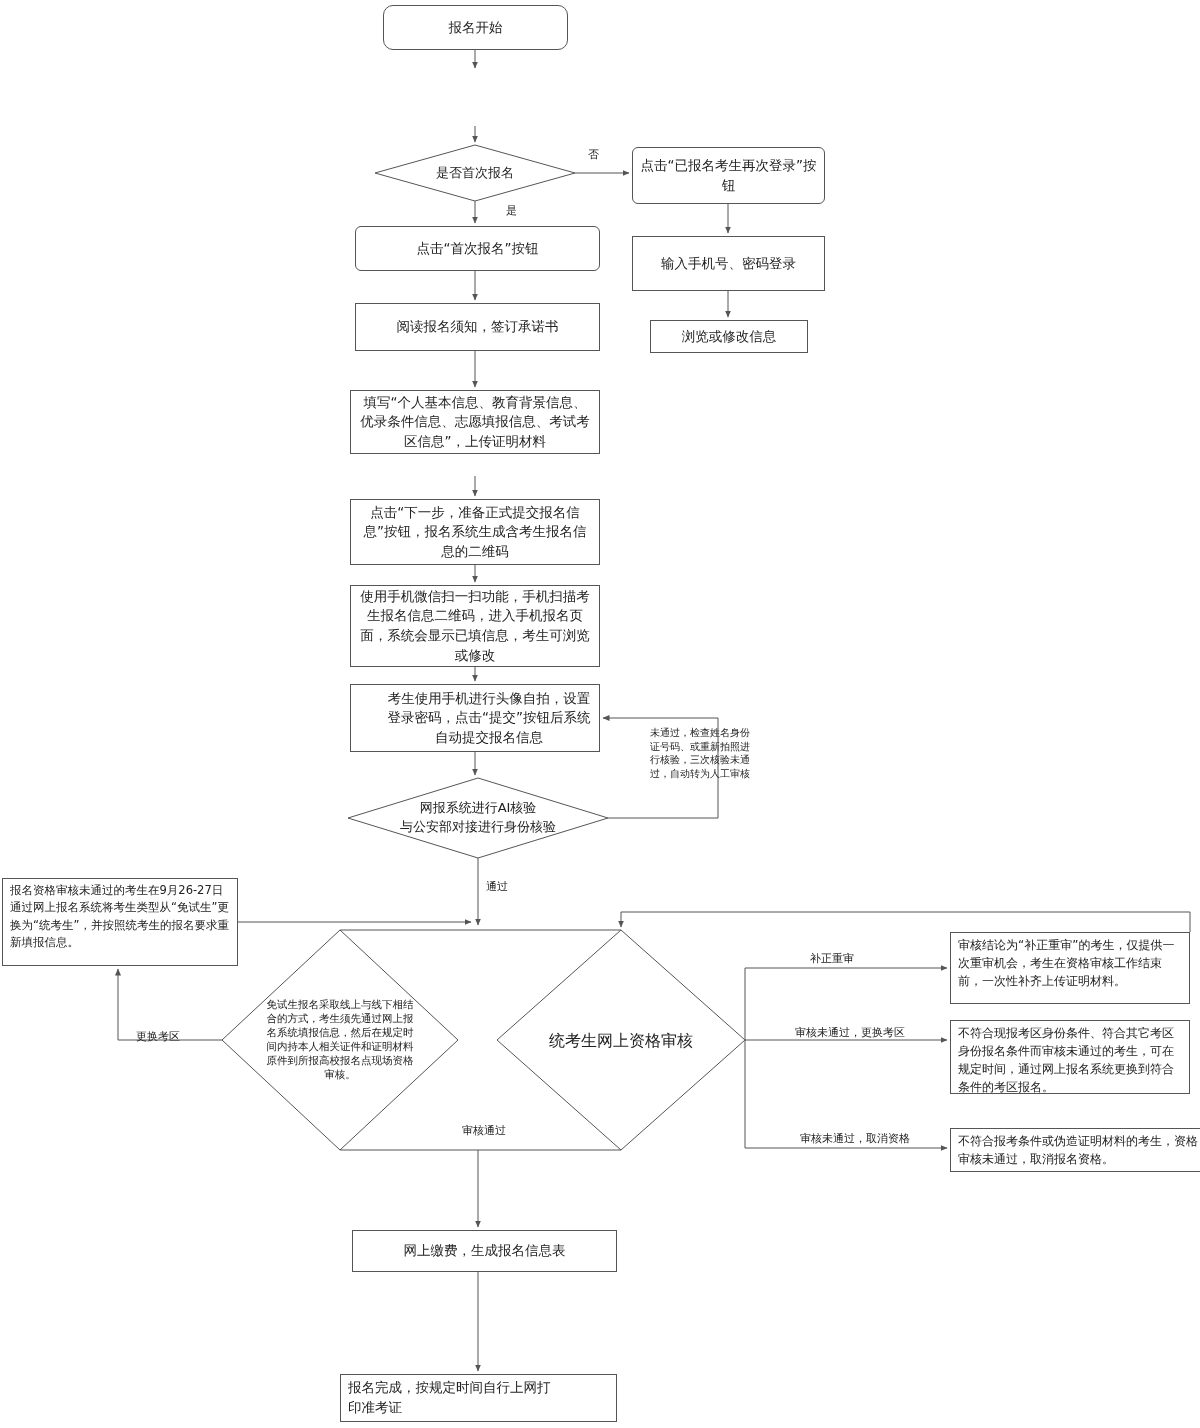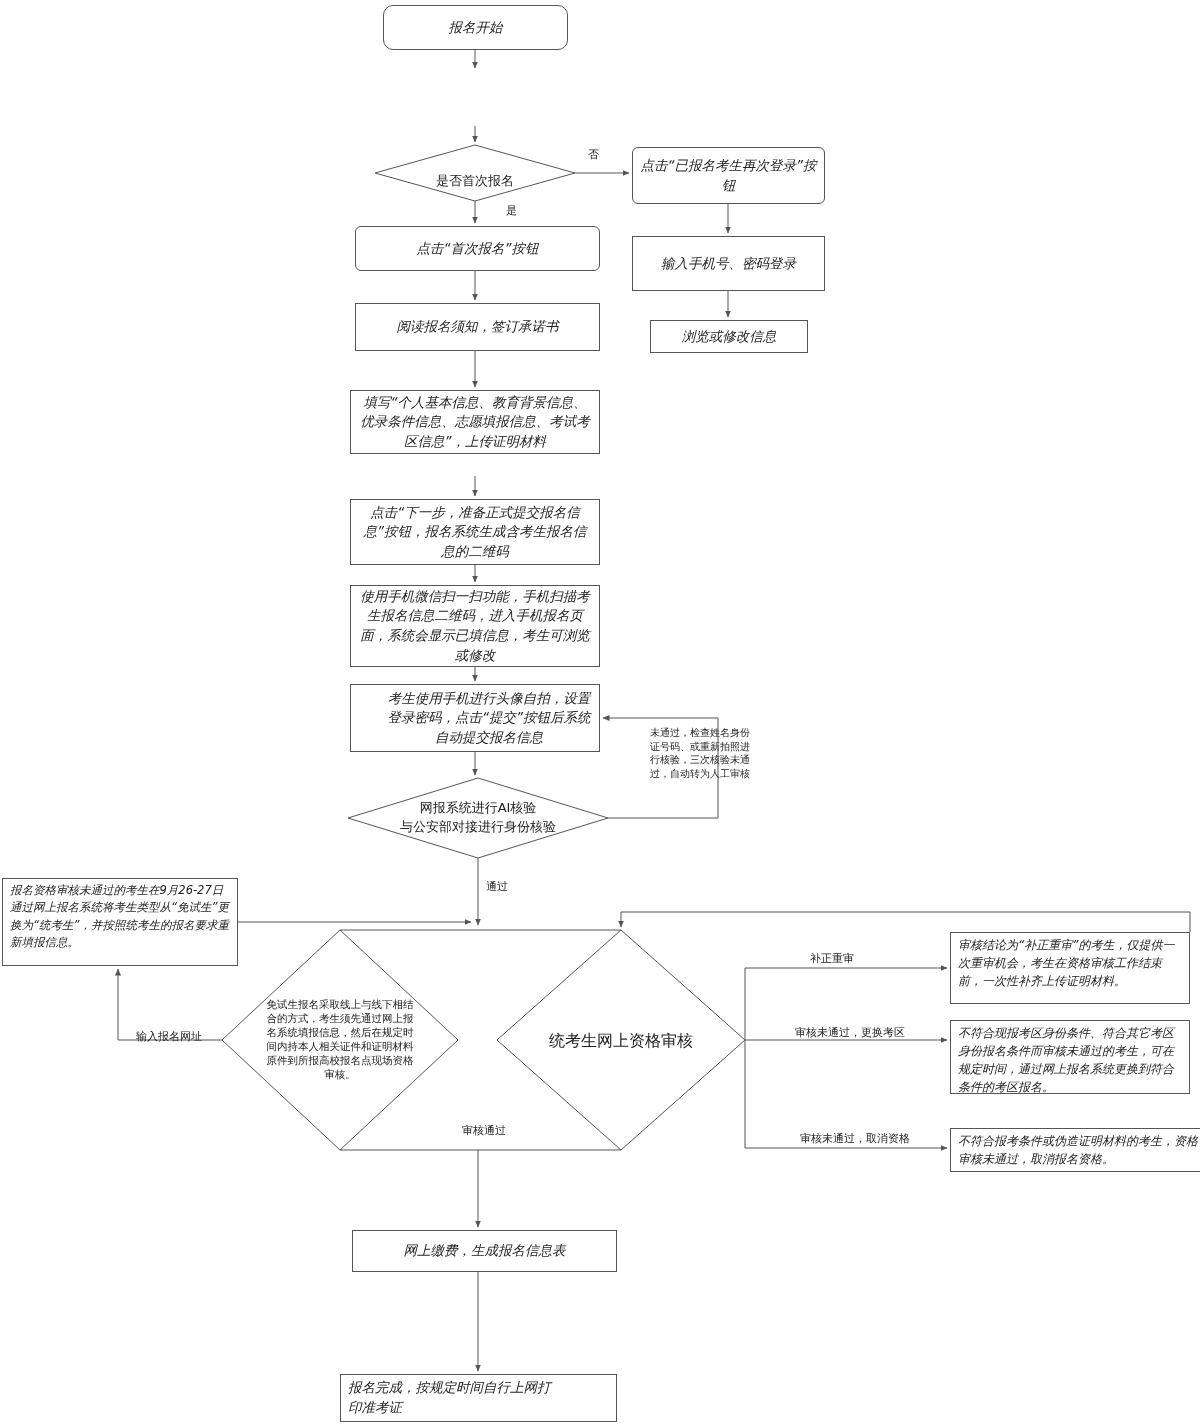--- a/index.html
+++ b/index.html
@@ -19,21 +19,20 @@
     background: #fff;
     display: flex;
     align-items: center;
     justify-content: center;
     text-align: center;
     font-size: 13.5px;
     line-height: 1.45;
     padding: 3px 7px;
     white-space: pre-line;
     z-index: 1;
-    font-style: italic;
   }
   .node.rounded { border-radius: 10px; }
   .node.soft { border-radius: 6px; }
   .node.left {
     text-align: left;
     justify-content: flex-start;
   }
   .note {
     font-size: 12px;
     line-height: 1.5;
@@ -108,21 +107,21 @@
       <polygon points="375,173 475,145 575,173 475,201"></polygon>
       <polygon points="348,818 478,778 608,818 478,858"></polygon>
       <polygon points="222,1040 340,930 458,1040 340,1150"></polygon>
       <polygon points="497,1040 621,930 745,1040 621,1150"></polygon>
     </g>
   </svg>
 
   <div class="node rounded" style="left:383px; top:5px; width:185px; height:45px;">报名开始</div>
 
 
-  <div class="dtext" style="left:375px; top:160px; width:200px; height:26px; font-size:13px;margin-top:8px;">是否首次报名</div>
+  <div class="dtext" style="left:375px; top:160px; width:200px; height:26px; font-size:13px;">是否首次报名</div>
 
   <div class="node soft" style="left:632px; top:147px; width:193px; height:57px;">点击“已报名考生再次登录”按钮</div>
 
   <div class="node soft" style="left:355px; top:226px; width:245px; height:45px;">点击“首次报名”按钮</div>
 
   <div class="node" style="left:632px; top:236px; width:193px; height:55px;">输入手机号、密码登录</div>
 
   <div class="node" style="left:650px; top:320px; width:158px; height:33px;">浏览或修改信息</div>
 
   <div class="node" style="left:355px; top:303px; width:245px; height:48px;">阅读报名须知，签订承诺书</div>
@@ -152,19 +151,19 @@
 
   <div class="node" style="left:352px; top:1230px; width:265px; height:42px;">网上缴费，生成报名信息表</div>
 
   <div class="node left" style="left:340px; top:1374px; width:277px; height:48px;">报名完成，按规定时间自行上网打
 印准考证</div>
 
   <div class="lbl" style="left:588px; top:148px;">否</div>
   <div class="lbl" style="left:506px; top:204px;">是</div>
   <div class="lbl" style="left:486px; top:880px;">通过</div>
   <div class="sidenote" style="left:650px; top:726px; width:108px;">未通过，检查姓名身份证号码、或重新拍照进行核验，三次核验未通过，自动转为人工审核</div>
-  <div class="lbl" style="left:136px; top:1030px;">输入报名网址</div>
+  <div class="lbl" style="left:136px; top:1030px;">更换考区</div>
   <div class="lbl" style="left:810px; top:952px;">补正重审</div>
   <div class="lbl" style="left:795px; top:1026px;">审核未通过，更换考区</div>
   <div class="lbl" style="left:800px; top:1132px;">审核未通过，取消资格</div>
   <div class="lbl" style="left:462px; top:1124px;">审核通过</div>
 
 </div>
 
 </body></html>

